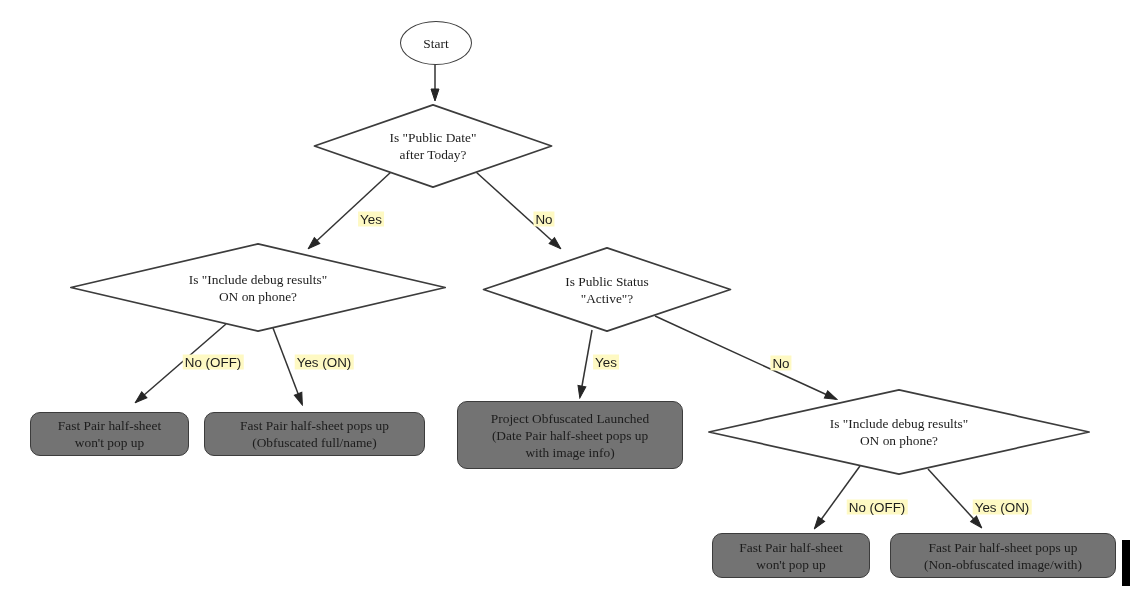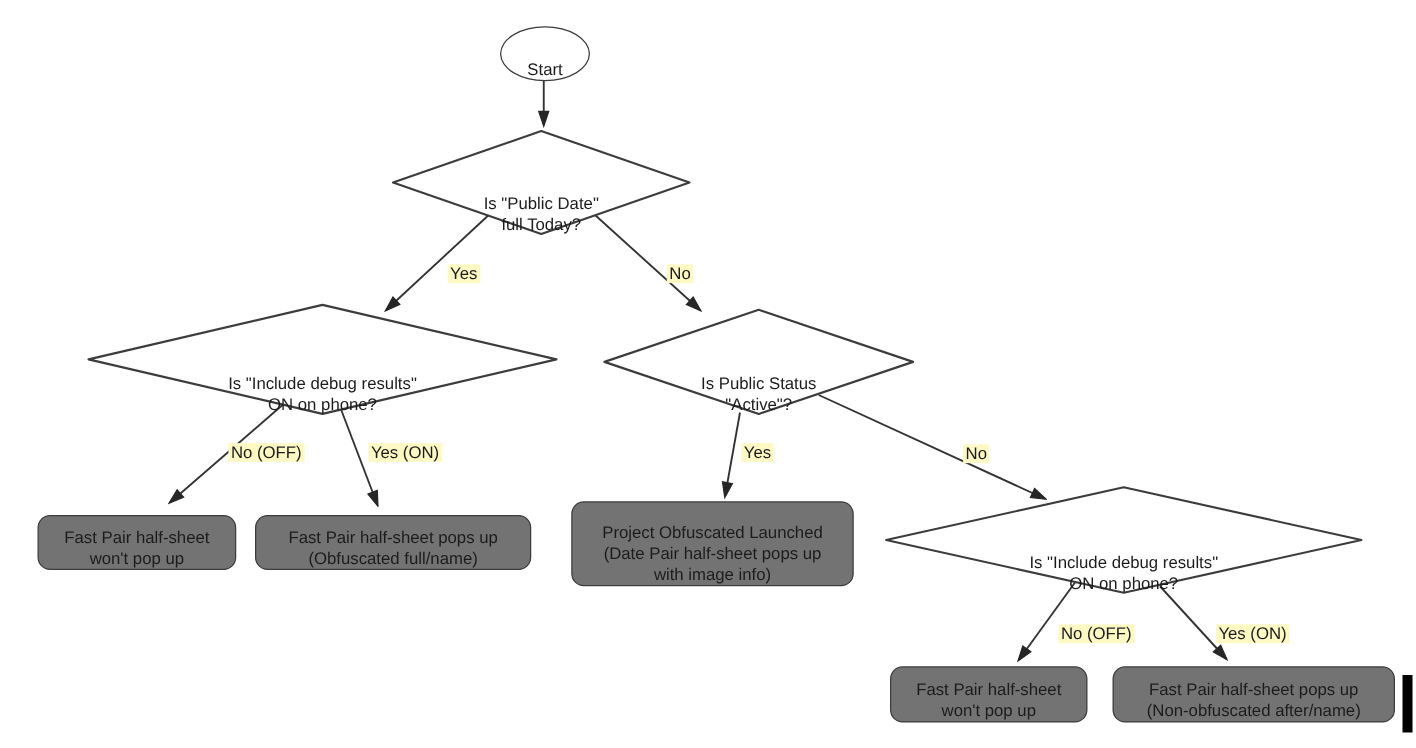--- a/index.html
+++ b/index.html
@@ -2,22 +2,22 @@
 <html><head>
 <meta charset="utf-8">
 <style>
   html,body{margin:0;padding:0;background:#ffffff;}
   .canvas{
     position:relative;width:1133px;height:598px;background:#ffffff;
     font-family:"Liberation Sans",sans-serif;color:#1c1c1c;overflow:hidden;
   }
   svg.edges{position:absolute;left:0;top:0;width:1133px;height:598px;}
   .node{
-    position:absolute;display:flex;flex-direction:column;align-items:center;justify-content:flex-end;
-    text-align:center;font-size:13.4px;line-height:17px;white-space:nowrap;
+    position:absolute;display:flex;flex-direction:column;align-items:center;justify-content:center;
+    text-align:center;font-size:13.4px;line-height:17px;white-space:nowrap;font-family:Liberation Serif, serif;
   }
   .ellipse{border:1.7px solid #3c3c3c;border-radius:50%;background:#ffffff;}
   .rounded{border:1.7px solid #3c3c3c;border-radius:10px;background:#737373;}
   .diamond{border:none;}
   .diamond svg{position:absolute;left:0;top:0;width:100%;height:100%;overflow:visible;}
   .diamond .txt{position:relative;z-index:1;}
   .edge-label{
     position:absolute;transform:translate(-50%,-50%);font-size:13.4px;
     background:#fef9c3;padding:0 2px;white-space:nowrap;z-index:2;
   }
@@ -50,21 +50,21 @@
   <div class="node ellipse" style="left:400px;top:21px;width:70px;height:42px;">
     <div>Start</div>
   </div>
 
   <div class="node diamond" style="left:312px;top:104px;width:242px;height:84px;">
     <svg viewBox="0 0 100 100" preserveAspectRatio="none">
       <polygon points="1,50 50,1 99,50 50,99" fill="#ffffff" stroke="#3c3c3c" stroke-width="1.7" stroke-linejoin="round" vector-effect="non-scaling-stroke"></polygon>
     </svg>
     <div class="txt">
       <div>Is "Public Date"</div>
-      <div>full Today?</div>
+      <div>after Today?</div>
     </div>
   </div>
 
   <div class="node diamond" style="left:67px;top:243px;width:382px;height:89px;">
     <svg viewBox="0 0 100 100" preserveAspectRatio="none">
       <polygon points="1,50 50,1 99,50 50,99" fill="#ffffff" stroke="#3c3c3c" stroke-width="1.7" stroke-linejoin="round" vector-effect="non-scaling-stroke"></polygon>
     </svg>
     <div class="txt">
       <div>Is "Include debug results"</div>
       <div>ON on phone?</div>
@@ -107,21 +107,21 @@
     <div>with image info)</div>
   </div>
 
   <div class="node rounded" style="left:712px;top:533px;width:156px;height:43px;">
     <div>Fast Pair half-sheet</div>
     <div>won't pop up</div>
   </div>
 
   <div class="node rounded" style="left:890px;top:533px;width:224px;height:43px;">
     <div>Fast Pair half-sheet pops up</div>
-    <div>(Non-obfuscated after/name)</div>
+    <div>(Non-obfuscated image/with)</div>
   </div>
 
   <span class="edge-label" style="left:371px;top:219px;">Yes</span>
   <span class="edge-label" style="left:544px;top:219px;">No</span>
   <span class="edge-label" style="left:213px;top:362px;">No (OFF)</span>
   <span class="edge-label" style="left:324px;top:362px;">Yes (ON)</span>
   <span class="edge-label" style="left:606px;top:362px;">Yes</span>
   <span class="edge-label" style="left:781px;top:363px;">No</span>
   <span class="edge-label" style="left:877px;top:507px;">No (OFF)</span>
   <span class="edge-label" style="left:1002px;top:507px;">Yes (ON)</span>

